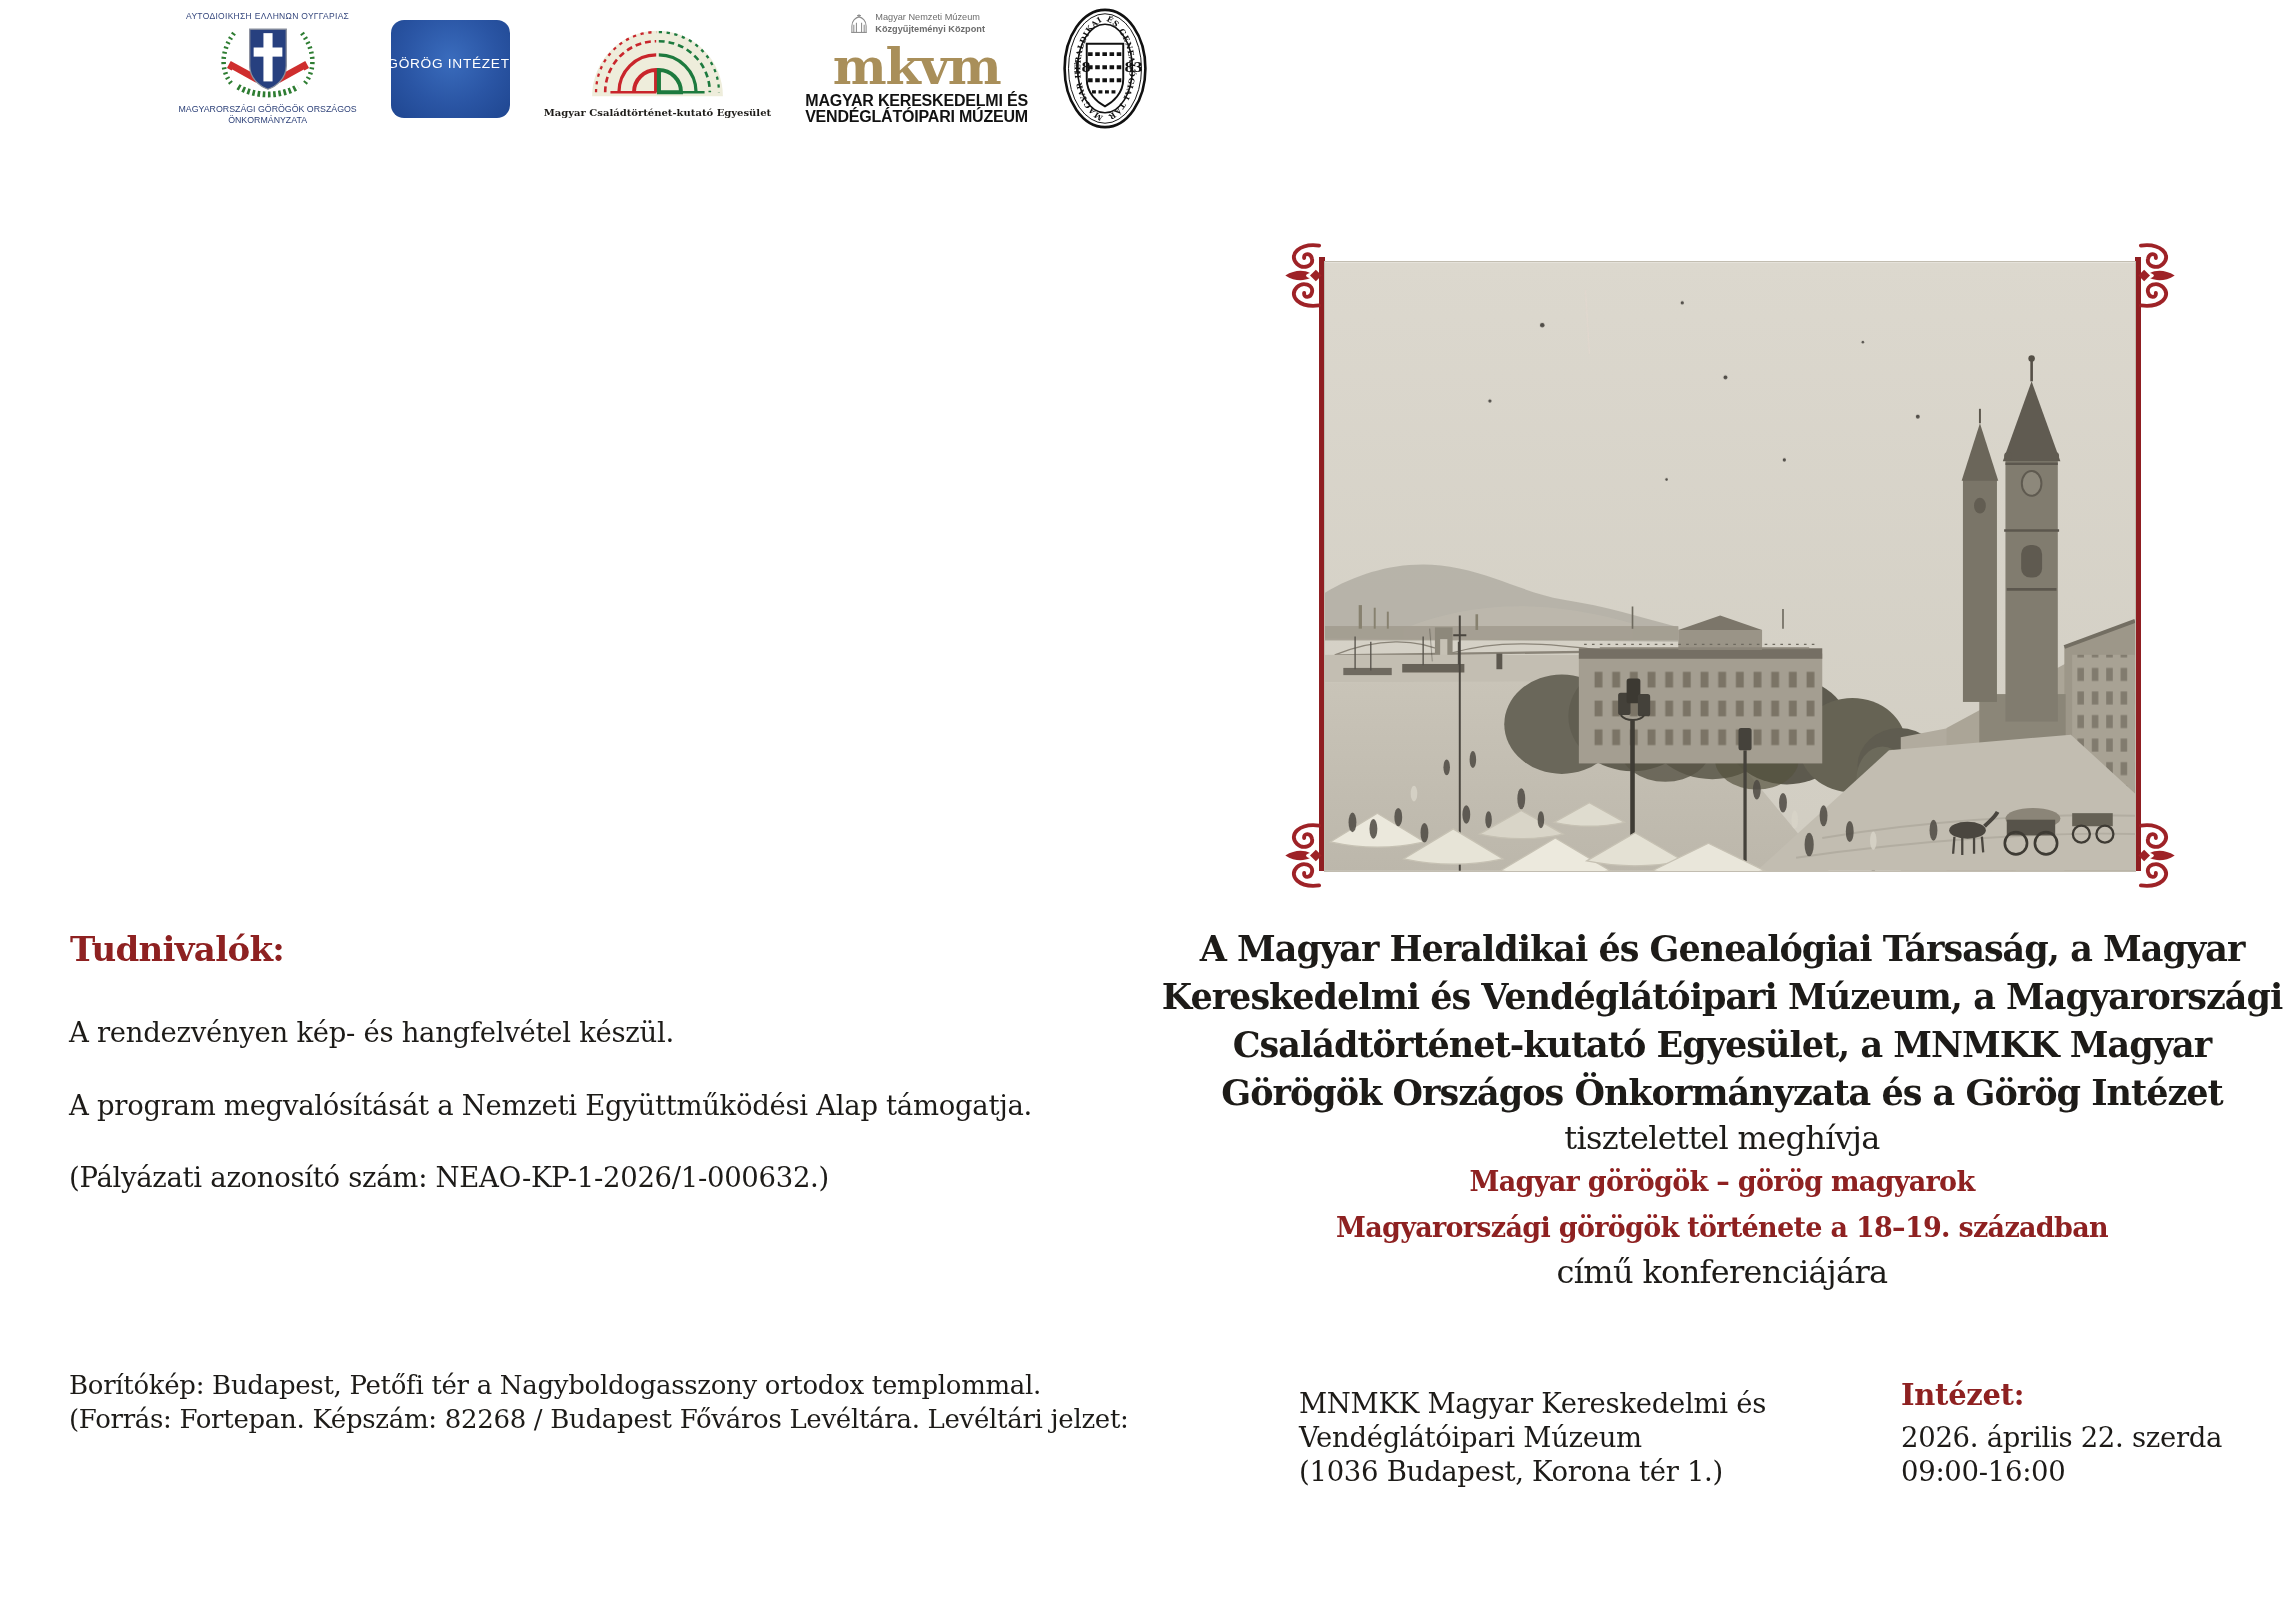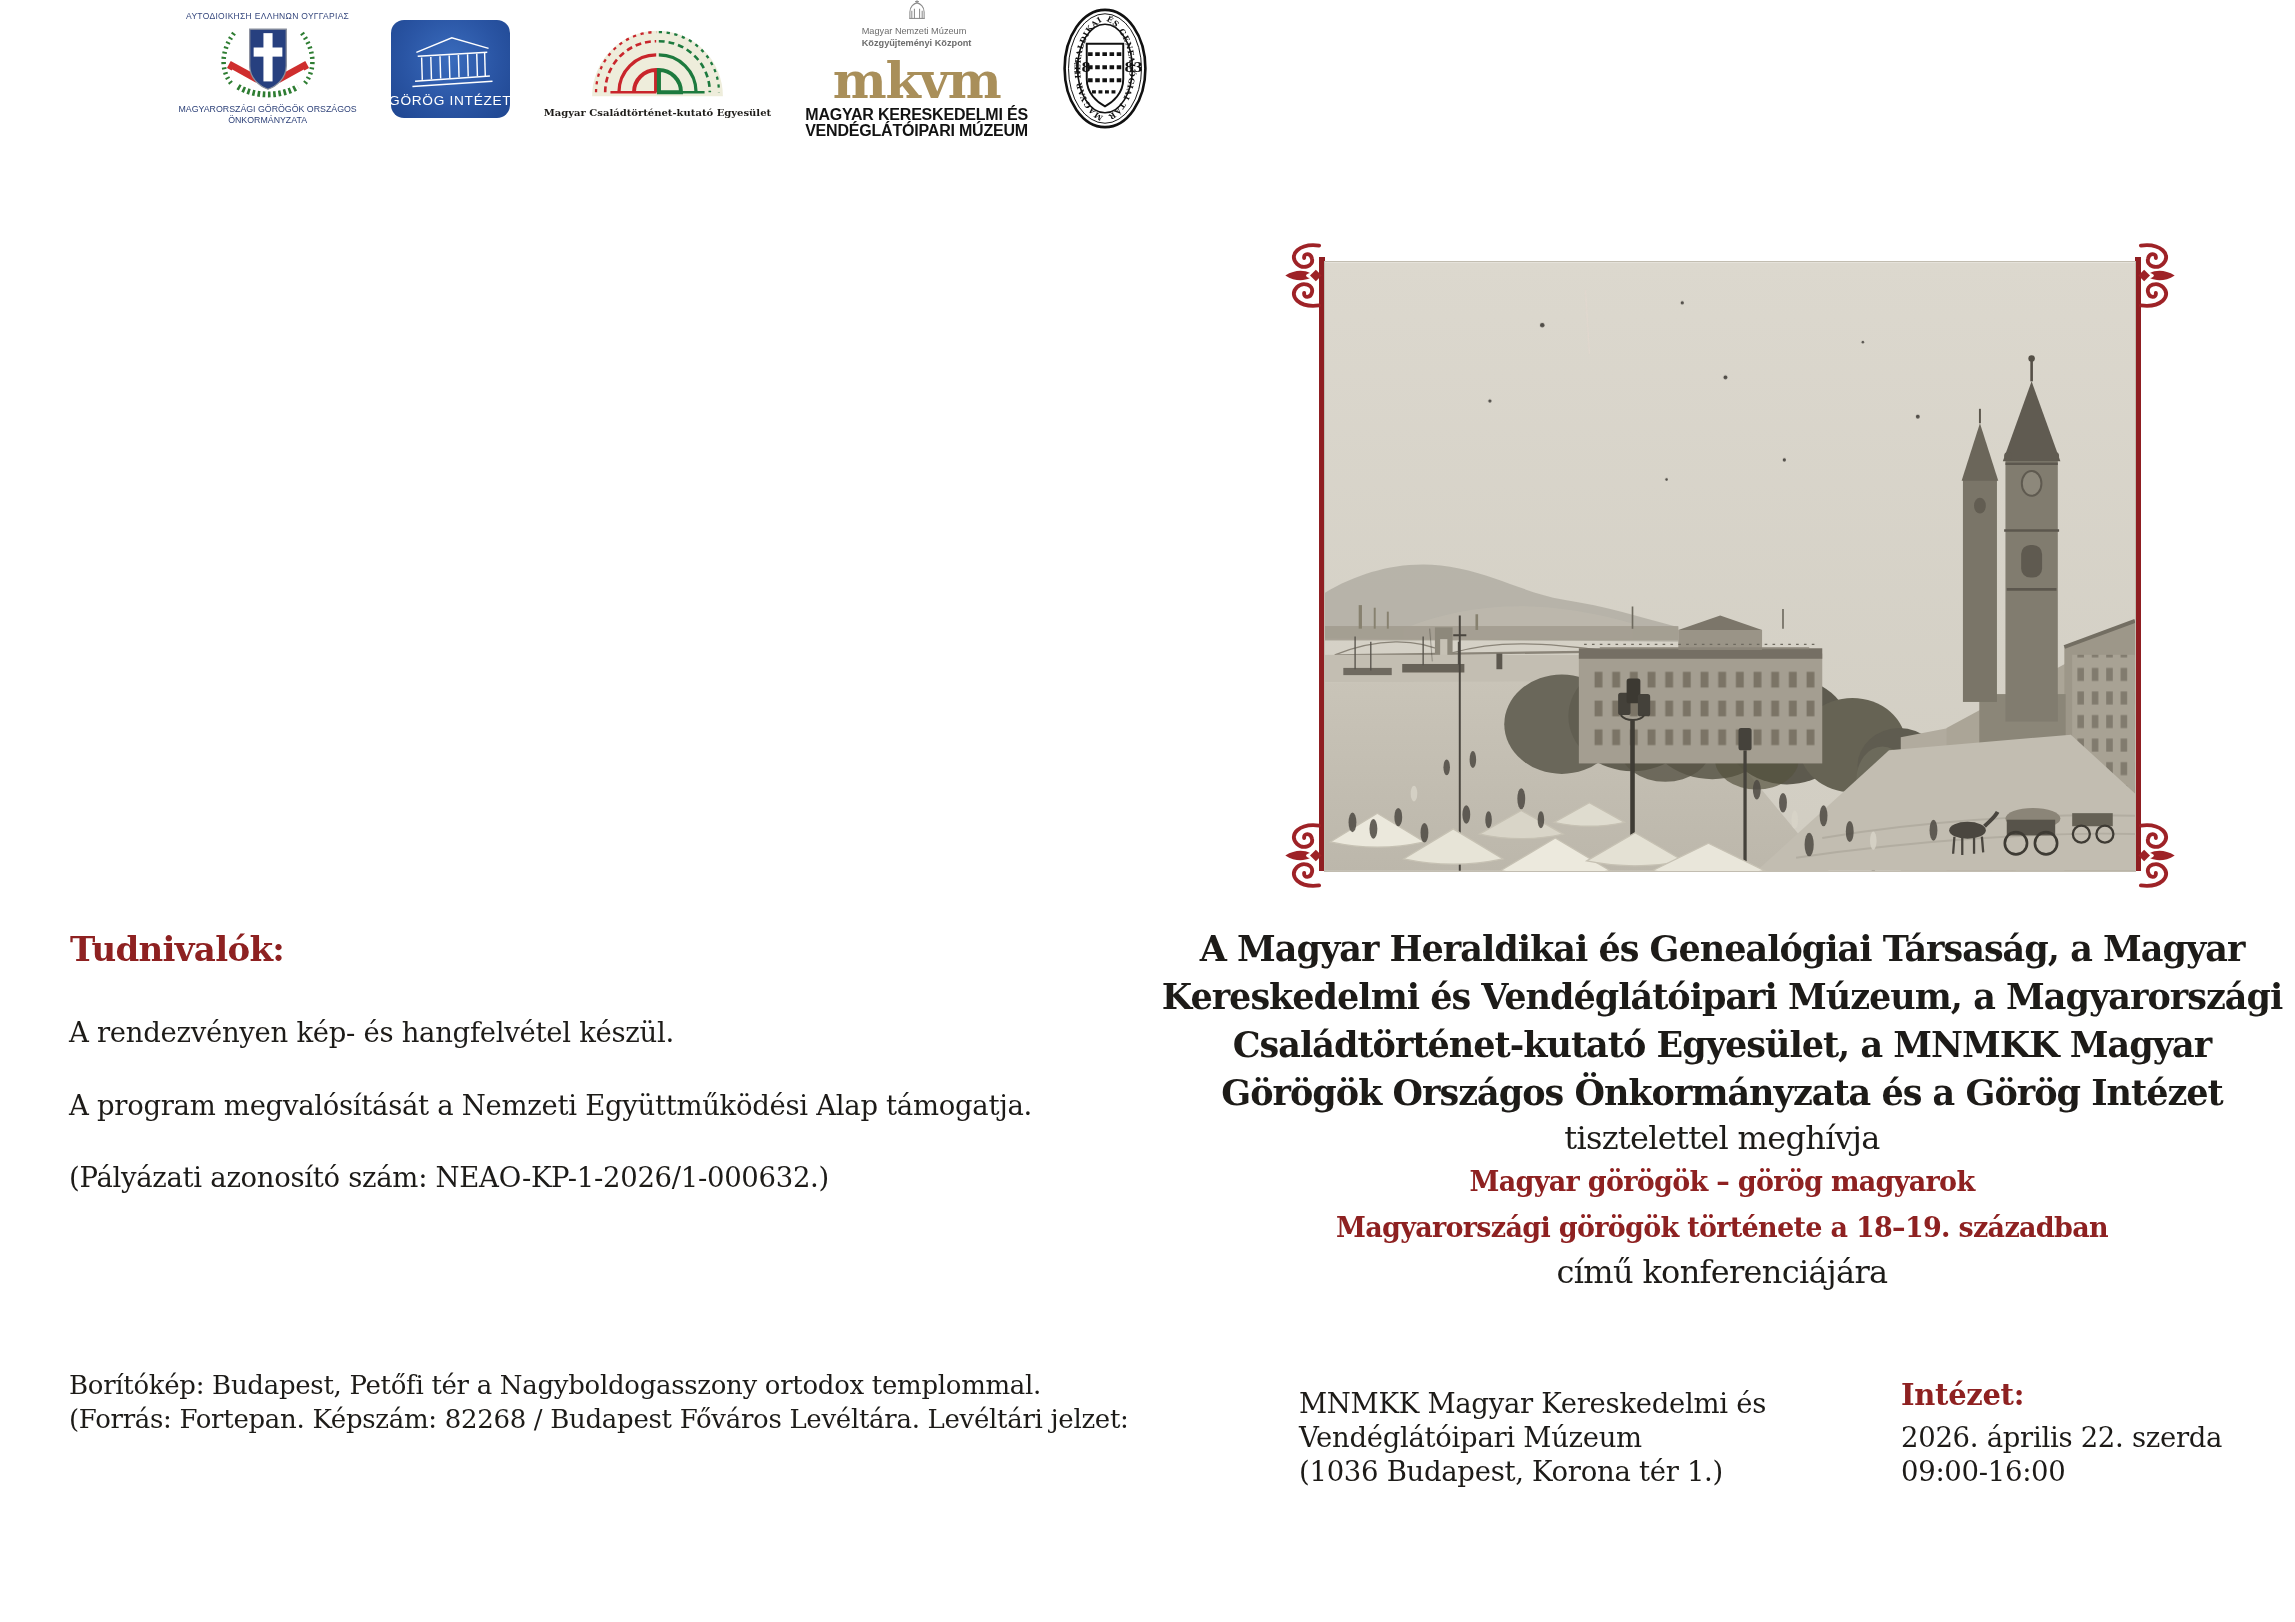--- a/index.html
+++ b/index.html
@@ -13,25 +13,25 @@
   
   .logo-row{left:0;top:418;width:1148px;height:137px;display:flex;
             justify-content:flex-end;align-items:center;gap:34px;}
   .logo{display:flex;flex-direction:column;align-items:center;}
   .greek-top{font-family:"Liberation Sans","DejaVu Sans",sans-serif;font-size:8.5px;
              color:#35477d;letter-spacing:0.3px;margin-bottom:2.6px;white-space:nowrap;}
   .greek-bottom{font-family:"Liberation Sans","DejaVu Sans",sans-serif;font-size:8.8px;
              color:#2b3f77;line-height:11px;text-align:center;margin-top:3.3px;white-space:nowrap;}
   .intezet-box{width:119px;height:98px;border-radius:13px;
              background:radial-gradient(circle at 50% 40%, #3a6cbd 0%, #2a55a4 55%, #1f4690 100%);
-             display:flex;flex-direction:column;justify-content:flex-end;align-items:center;}
+             display:flex;flex-direction:row;justify-content:flex-end;align-items:center;}
   .intezet-label{font-family:"Liberation Sans","DejaVu Sans",sans-serif;color:#ffffff;
              font-size:13.7px;letter-spacing:0.7px;margin-bottom:9.2px;white-space:nowrap;}
   .tree-caption{font-size:10px;font-weight:bold;margin-top:2.6px;white-space:nowrap;}
-  .mkvm-head{display:flex;align-items:center;gap:5.2px;margin-bottom:9.2px;flex-direction:column;}
+  .mkvm-head{display:flex;align-items:center;gap:5.2px;margin-bottom:9.2px;}
   .mkvm-head-text{font-family:"Liberation Sans","DejaVu Sans",sans-serif;font-size:9.2px;
              color:#6d6d6d;line-height:11.8px;white-space:nowrap;}
   .mkvm-mono{font-size:51px;line-height:42px;font-weight:bold;color:#a98f5a;
              font-family:"DejaVu Serif",serif;letter-spacing:-1.3px;}
   .mkvm-name{font-family:"Liberation Sans","DejaVu Sans",sans-serif;font-weight:bold;
              font-size:16px;line-height:15.7px;color:#121212;text-align:center;margin-top:6.5px;
              letter-spacing:-0.2px;white-space:nowrap;}
   
   .invite-block{left:1148px;top:925px;width:1148px;text-align:center;line-height:48px;}
   .inv-bold{font-size:35px;font-weight:bold;letter-spacing:-1px;}

